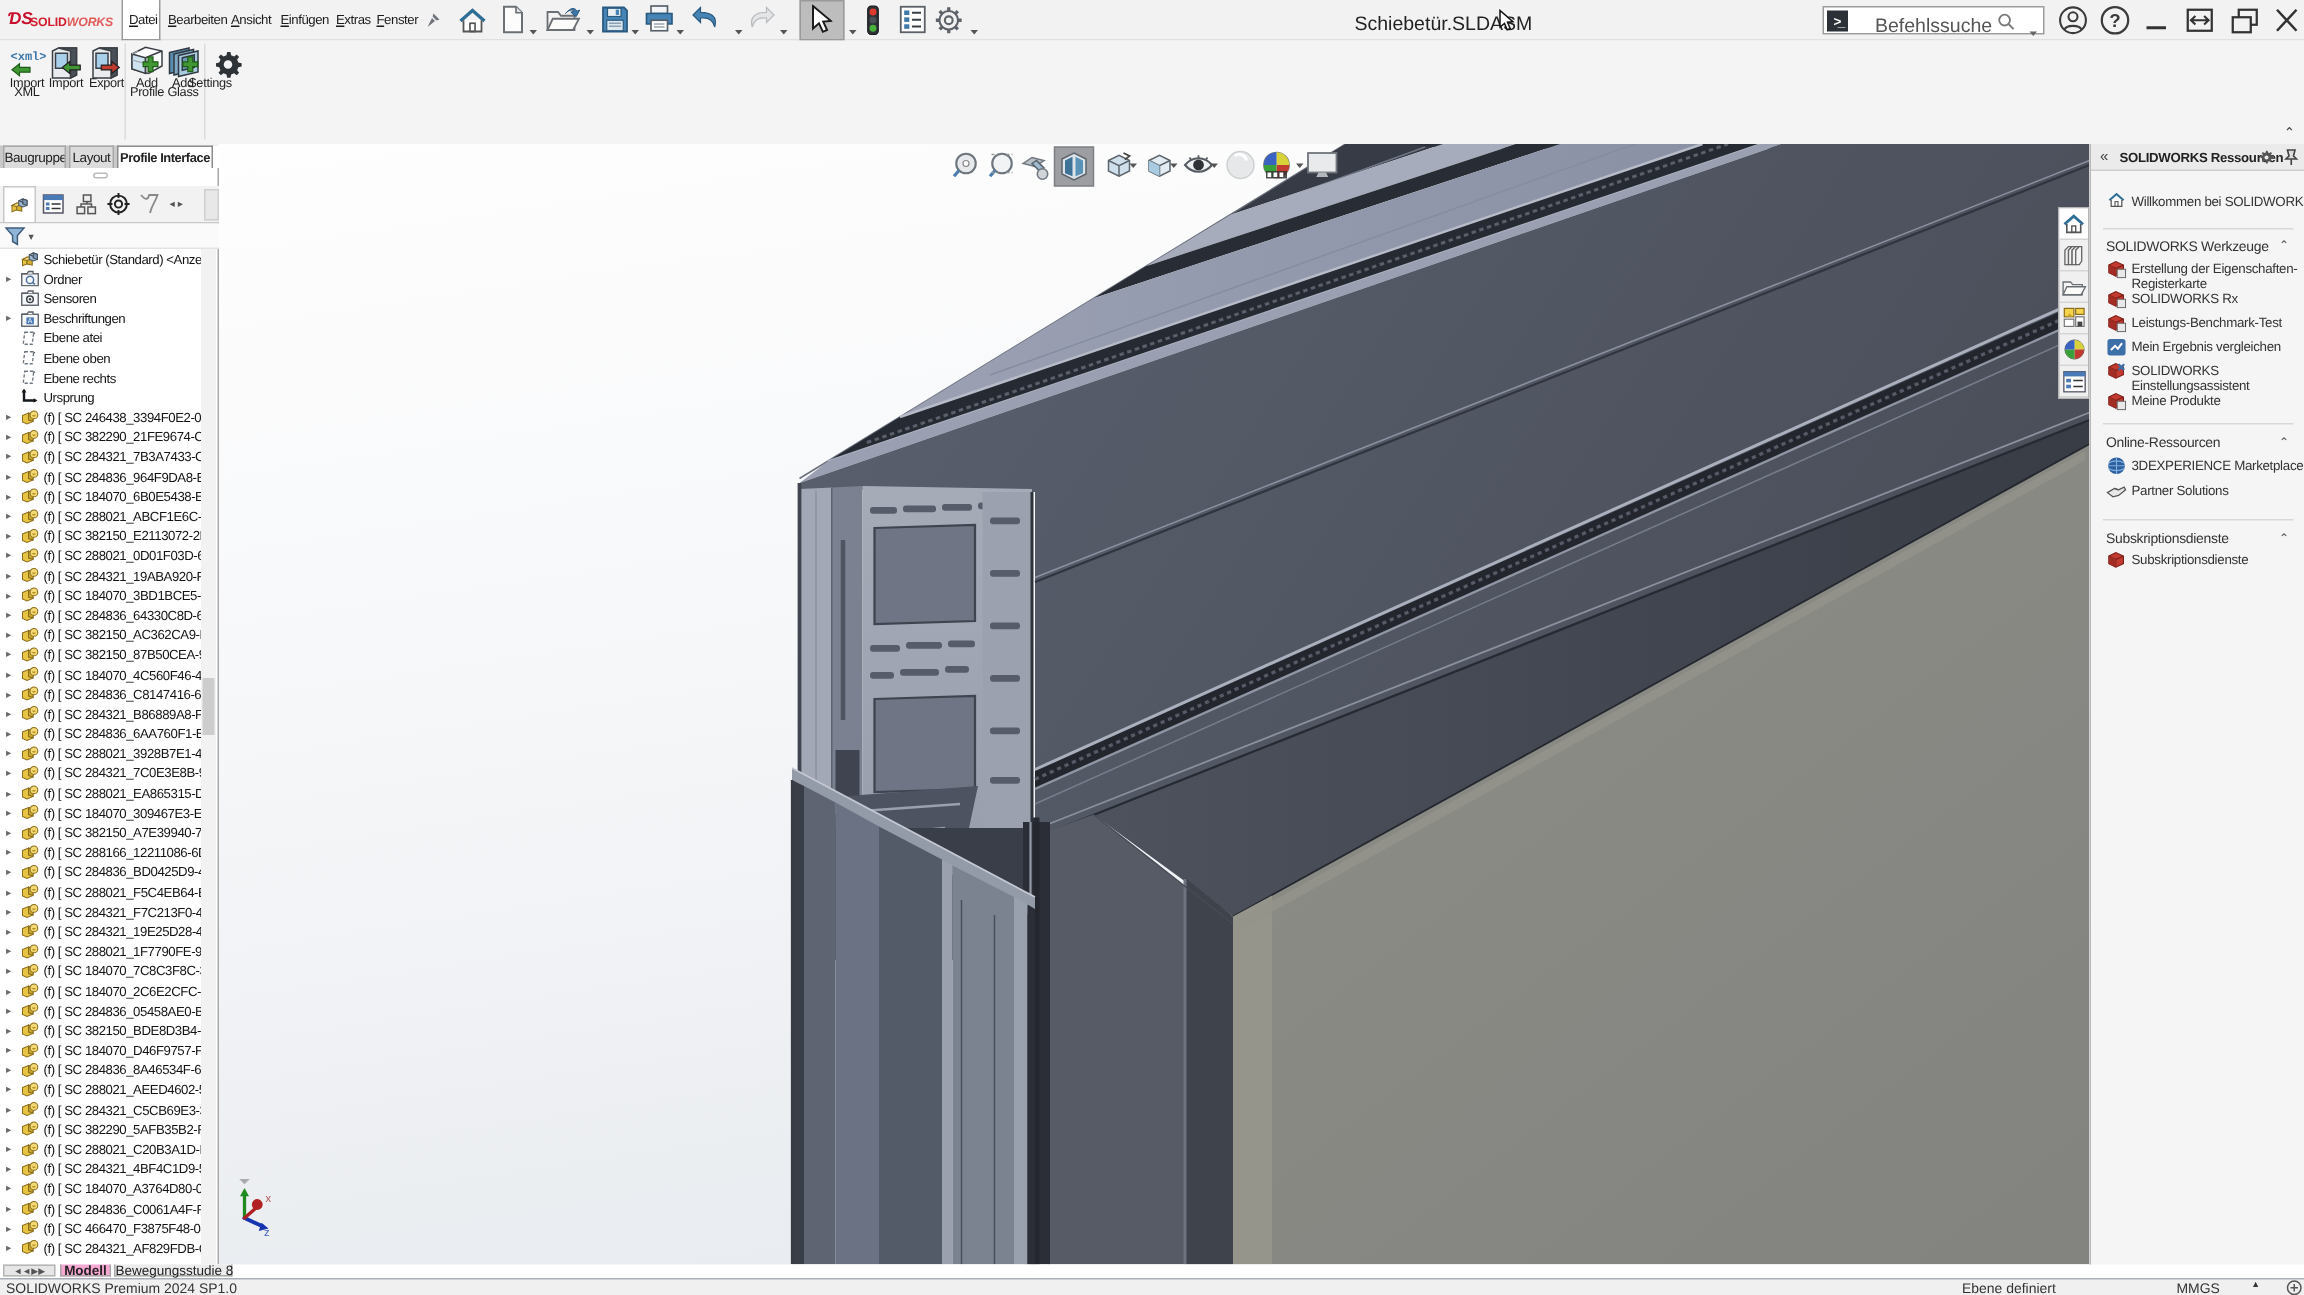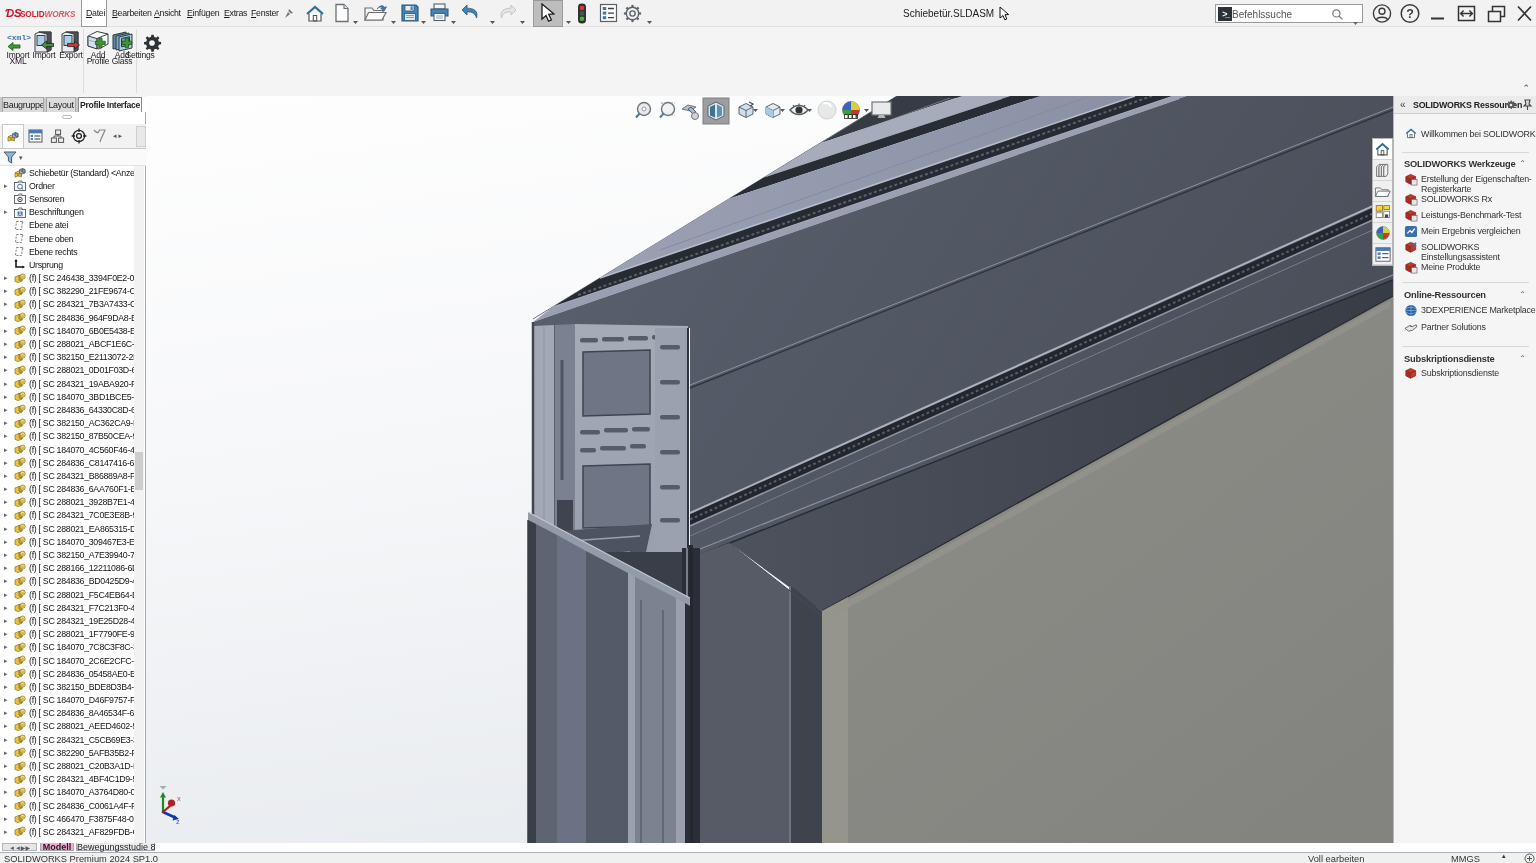--- a/index.html
+++ b/index.html
@@ -3,24 +3,24 @@
 *{margin:0;padding:0;box-sizing:border-box}
 html,body{width:1536px;height:863px;overflow:hidden;font-family:"Liberation Sans",sans-serif;background:#f0f0f1}
 #menubar{position:absolute;left:0;top:0;width:1536px;height:27px;background:#f2f2f2;border-bottom:1px solid #e0e0e0}
 .mlogo{position:absolute;left:5px;top:7px;font-style:italic;font-weight:bold;color:#c8102e;font-size:11.5px}
 .mword{position:absolute;left:20px;top:9.5px;font-size:8.2px;font-weight:bold;color:#d01c2c;letter-spacing:-0.1px}
 .mword i{font-style:italic;font-weight:bold;color:#e05a5a}
 .mitem{position:absolute;top:0;height:27px;line-height:27px;font-size:8.8px;letter-spacing:-0.3px;color:#1b1b1b}
 .mitem u{text-decoration:underline}
 #dateibox{position:absolute;left:81px;top:0;width:26px;height:27px;background:#fff;border:1px solid #9a9a9a;border-top:none}
 .tbi{position:absolute;top:3px}
-#wtitle{position:absolute;top:8px;left:903px;font-size:10px;color:#222}
+#wtitle{position:absolute;top:8px;left:903px;font-size:13px;color:#222}
 #searchbox{position:absolute;left:1215px;top:4px;width:148px;height:19px;background:#fff;border:1px solid #9b9b9b}
 #searchbox .sico{position:absolute;left:2px;top:1.5px;width:14px;height:14px;background:#2b3137;color:#fff;font-size:9px;text-align:center;line-height:14px;font-weight:bold}
-#searchbox .stxt{position:absolute;left:16px;top:4px;font-size:10px;color:#555}
+#searchbox .stxt{position:absolute;left:34px;top:4px;font-size:13px;color:#555}
 .winctl{position:absolute;top:0;height:27px;display:flex;align-items:center}
 #ribbon{position:absolute;left:0;top:27px;width:1536px;height:70px;background:#f4f4f4}
 .rsep{position:absolute;top:2px;height:64px;width:1px;background:#dcdcdc}
 .rlabel{position:absolute;font-size:8.5px;letter-spacing:-0.2px;color:#1e1e1e;text-align:center;line-height:6.2px}
 #tabrow{position:absolute;left:0;top:97px;width:470px;height:15px;background:#c9c9c9}
 .ctab{position:absolute;top:0;height:15px;font-size:9px;letter-spacing:-0.3px;color:#222;text-align:center;line-height:15px;background:#dcdcdc;border:1px solid #a8a8a8;border-bottom:none;white-space:nowrap;overflow:hidden}
 .ctab.act{background:#fff;font-weight:bold;border-color:#8c8c8c}
 #leftpanel{position:absolute;left:0;top:112px;width:146px;height:731px;background:#fff;border-right:1px solid #a9a9a9}
 #lpiconbar{position:absolute;left:0;top:12px;width:146px;height:25px;border-bottom:1px solid #c8c8c8;background:#f2f2f2}
 .lpico{position:absolute;top:0;width:22px;height:24px;display:flex;align-items:center;justify-content:center}
@@ -30,21 +30,21 @@
 .trow{height:13.2px;white-space:nowrap;display:flex;align-items:center}
 .tar{display:inline-block;width:10px;margin-left:4px;font-size:7px;color:#6a6a6a;flex:none}
 .tic{display:inline-block;width:15px;flex:none;line-height:0}
 .tlb{font-size:8.8px;color:#141414;letter-spacing:-0.3px}
 #treescroll{position:absolute;right:1px;top:54px;width:10px;height:677px;background:#f2f2f2}
 #treescroll .thumb{position:absolute;left:1px;top:286px;width:8px;height:38px;background:#cdcdcd}
 #viewport{position:absolute;left:146px;top:96px;width:1247px;height:747px}
 #rightpane{position:absolute;left:1393px;top:96px;width:143px;height:756px;background:#f5f5f5;border-left:1px solid #b8b8b8}
 #rphead{position:absolute;left:0;top:0;width:143px;height:18px;background:#ebebeb;border-bottom:1px solid #cfcfcf}
 #rphead .t{position:absolute;left:19px;top:4px;font-size:8.8px;font-weight:bold;color:#222;white-space:nowrap;letter-spacing:-0.2px}
-.rpsec{position:absolute;left:10px;font-size:9.3px;font-weight:bold;color:#333;letter-spacing:-0.2px;white-space:nowrap}
+.rpsec{position:absolute;left:10px;font-size:9.3px;font-weight:normal;color:#333;letter-spacing:-0.2px;white-space:nowrap}
 .rpitem{position:absolute;left:10px;font-size:8.9px;letter-spacing:-0.2px;color:#333;display:flex;align-items:flex-start;line-height:10px;white-space:nowrap}
 .rpitem .ri{width:17px;flex:none;line-height:0;margin-top:-1px}
 .rphr{position:absolute;left:8px;width:127px;border-top:1px solid #d8d8d8}
 .rparrow{position:absolute;right:10px;font-size:8px;color:#555}
 #taskstrip{position:absolute;left:1372px;top:138px;width:21px;background:#f0f0f0;border:1px solid #b5b5b5}
 .tsico{width:19px;height:21px;display:flex;align-items:center;justify-content:center;border-bottom:1px solid #d5d5d5}
 #bottomtabs{position:absolute;left:0;top:843px;width:1536px;height:9px;background:#fff}
 .btab{position:absolute;top:0;height:8px;font-size:9px;line-height:8px;text-align:center;color:#222;background:#ececec;border:1px solid #a8a8a8;border-top:none;overflow:visible;white-space:nowrap}
 #statusbar{position:absolute;left:0;top:852px;width:1536px;height:11px;background:#f0f0f0;border-top:1px solid #a9b0ba;font-size:9.3px;color:#333}
 </style></head><body>
@@ -1169,19 +1169,19 @@
       <span>Subskriptionsdienste</span>
     </div>
   </div>
 <div id="bottomtabs">
     <div style="position:absolute;left:2px;top:0;width:35px;height:8px;background:#e6e6e6;border:1px solid #b5b5b5;font-size:6px;color:#555;text-align:center;line-height:8px">◄◄▶▶</div>
     <div class="btab" style="left:40px;width:34px;background:#f9a8d4;font-weight:bold">Modell</div>
     <div class="btab" style="left:76px;width:79px">Bewegungsstudie 8</div>
   </div>
 <div id="statusbar">
     <div style="position:absolute;left:4px;top:1px">SOLIDWORKS Premium 2024 SP1.0</div>
-    <div style="position:absolute;left:1308px;top:1px">Voll earbeiten</div>
+    <div style="position:absolute;left:1308px;top:1px">Ebene definiert</div>
     <div style="position:absolute;left:1451px;top:1px">MMGS</div>
     <div style="position:absolute;left:1502px;top:-1px;font-size:7px">▴</div>
     <svg style="position:absolute;left:1524px;top:0" width="11" height="11" viewBox="0 0 11 11">
       <circle cx="5.5" cy="5.5" r="4.5" fill="none" stroke="#555" stroke-width="1"></circle>
       <path d="M3 5.5 h5 M5.5 3 v5" stroke="#555" stroke-width="1"></path>
     </svg>
   </div>
 </body></html>

